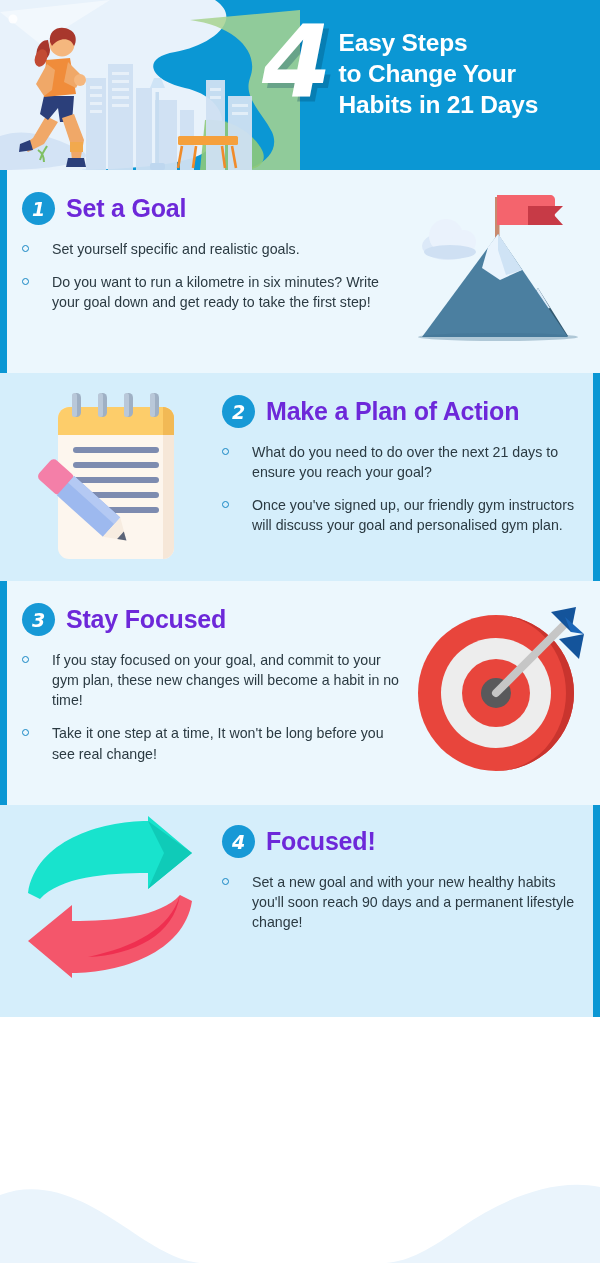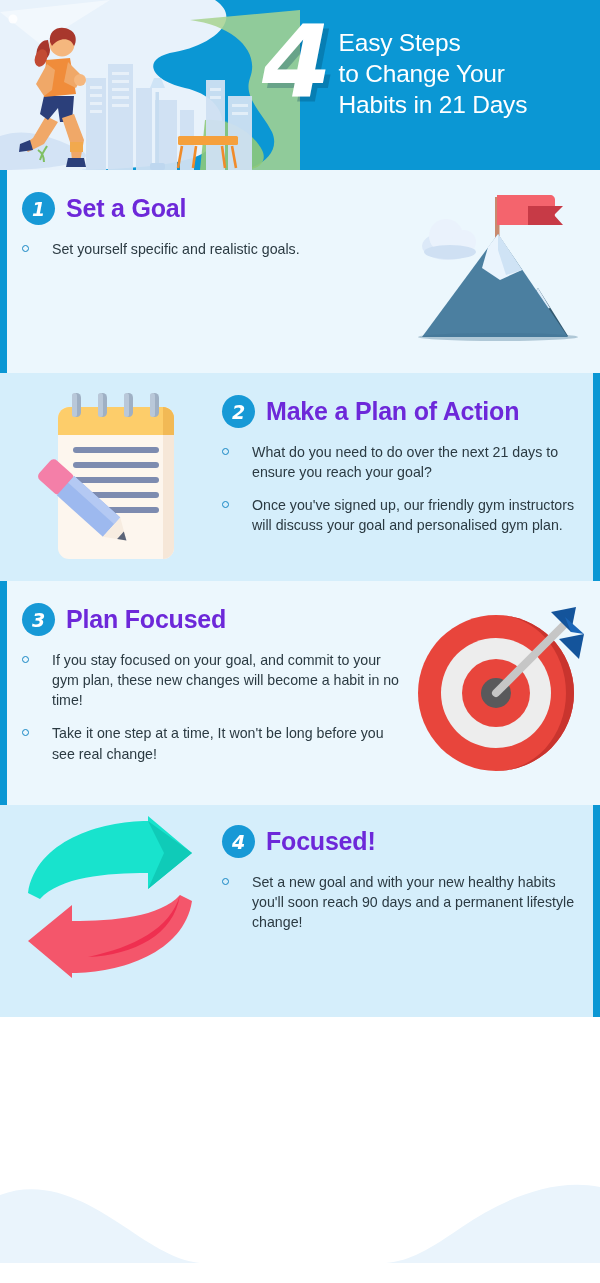--- a/index.html
+++ b/index.html
@@ -21,21 +21,21 @@
     display:flex; align-items:flex-start; gap:10px;
   }
   .big-four {
     font-size:100px; font-weight:bold; font-style:italic; color:#ffffff;
     line-height:0.95; letter-spacing:-3px;
     text-shadow:5px 5px 0 rgba(0,60,95,0.28);
     margin-top:-6px; font-family:"DejaVu Sans", sans-serif;
   }
   .hdr-lines { margin-top:8px; }
   .hdr-lines div {
-    color:#ffffff; font-size:24.5px; font-weight:normal; line-height:1.26;
+    color:#ffffff; font-size:24.5px; font-weight:bold; line-height:1.26;
     letter-spacing:-0.2px; white-space:nowrap;
   }
 
   
   .step { position:relative; width:600px; overflow:hidden; }
   .step.odd  { background:#ecf7fd; }
   .step.even { background:#d5eefb; }
   .accent { position:absolute; top:0; width:7px; height:100%; background:#0b97d4; }
   .accent.left  { left:0; }
   .accent.right { right:0; }
@@ -188,20 +188,24 @@
   <div class="txt">
     <div class="head-row">
       <div class="badge">1</div>
       <div class="step-title">Set a Goal</div>
     </div>
     <div class="bullets">
       <div class="bullet">
         <span class="dot"></span>
         <span class="btext">Set yourself specific and realistic goals.</span>
       </div>
+      <div class="bullet">
+        <span class="dot"></span>
+        <span class="btext">Do you want to run a kilometre in six minutes? Write your goal down and get ready to take the first step!</span>
+      </div>
     </div>
   </div>
   <svg class="art" style="left:410px; top:14px;" width="180" height="175" viewBox="0 0 180 175">
 
     <g>
       <ellipse cx="38" cy="62" rx="26" ry="14" fill="#dce9f8"></ellipse>
       <circle cx="36" cy="52" r="17" fill="#eaf2fc"></circle>
       <circle cx="54" cy="58" r="12" fill="#eaf2fc"></circle>
       <ellipse cx="40" cy="68" rx="26" ry="7" fill="#cfe0f3"></ellipse>
     </g>
@@ -277,21 +281,21 @@
       <path d="M108 118 L116 123 L108 128 Z" fill="#5b6478"></path>
     </g>
   </svg>
 </div>
 
 <div class="step odd" id="step3">
   <div class="accent left"></div>
   <div class="txt">
     <div class="head-row">
       <div class="badge">3</div>
-      <div class="step-title">Plan Focused</div>
+      <div class="step-title">Stay Focused</div>
     </div>
     <div class="bullets">
       <div class="bullet">
         <span class="dot"></span>
         <span class="btext">If you stay focused on your goal, and commit to your gym plan, these new changes will become a habit in no time!</span>
       </div>
       <div class="bullet">
         <span class="dot"></span>
         <span class="btext">Take it one step at a time, It won't be long before you see real change!</span>
       </div>

